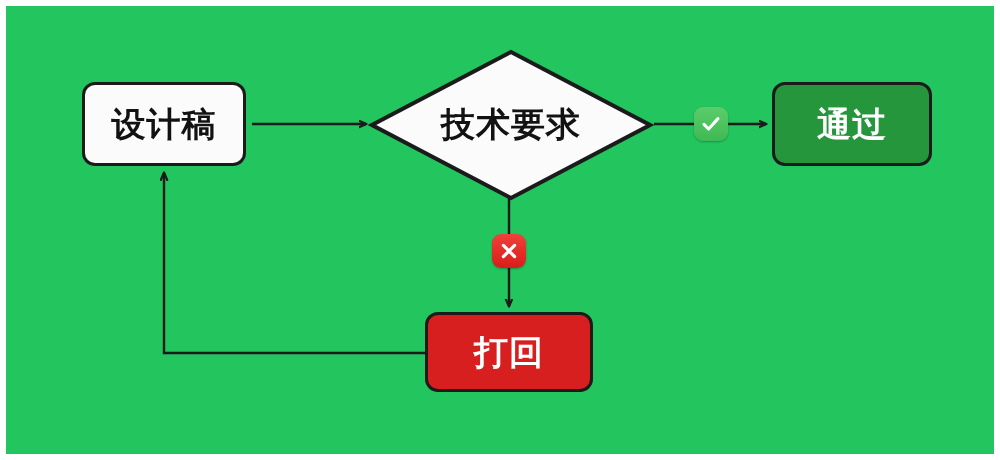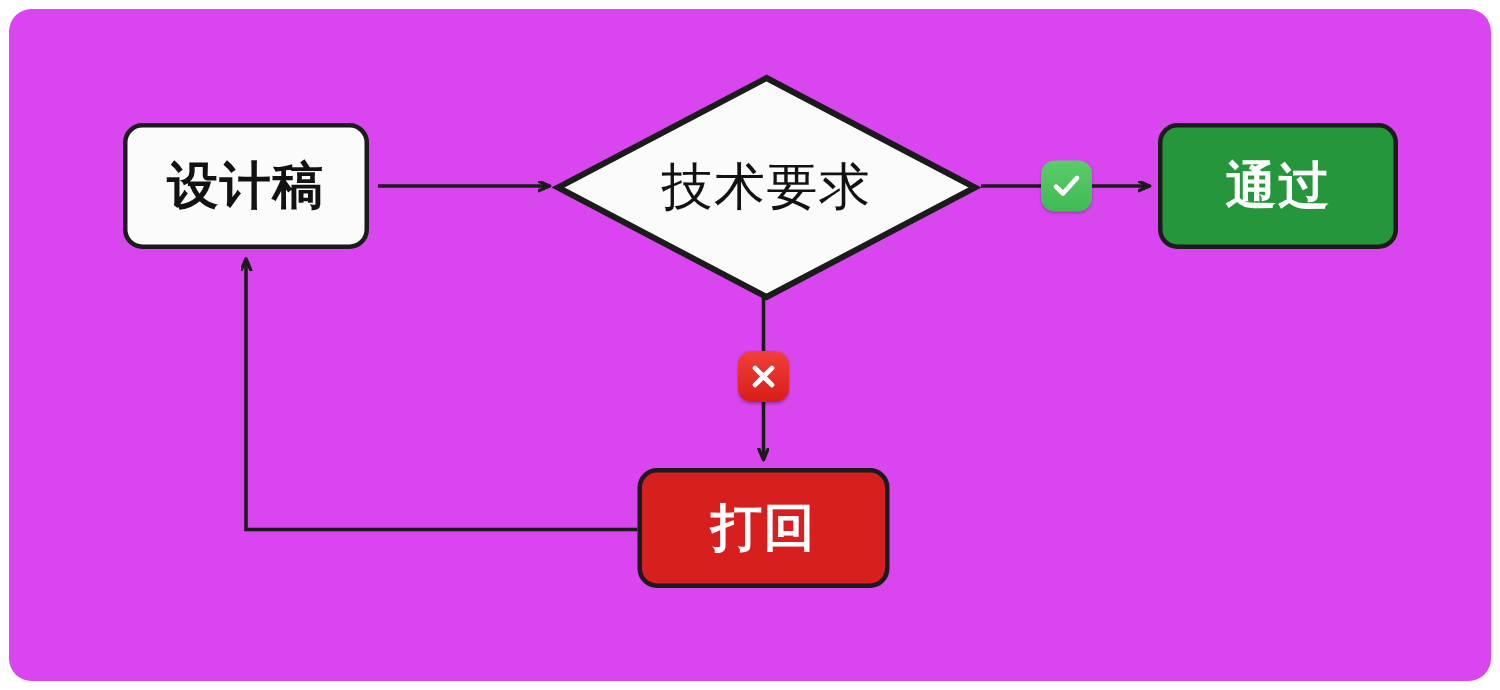--- a/index.html
+++ b/index.html
@@ -12,22 +12,21 @@
     height: 460px;
     overflow: hidden;
     font-family: "Liberation Sans", "DejaVu Sans", sans-serif;
   }
   #canvas {
     position: absolute;
     left: 6px;
     top: 6px;
     width: 988px;
     height: 448px;
-    background: #d946ef;
-    border-radius: 15px;
+    background: #22c55e;
   }
   .node {
     position: absolute;
     box-sizing: border-box;
     display: flex;
     align-items: center;
     justify-content: center;
     border: 3px solid #1b1b1b;
     border-radius: 13px;
     font-size: 34px;
@@ -75,21 +74,21 @@
   #decision-label {
     position: absolute;
     left: 0;
     top: 0;
     width: 286px;
     height: 154px;
     display: flex;
     align-items: center;
     justify-content: center;
     font-size: 34px;
-    font-weight: 400;
+    font-weight: 700;
     letter-spacing: 1px;
     color: #121212;
     user-select: none;
   }
   #edges {
     position: absolute;
     left: 0;
     top: 0;
     width: 1000px;
     height: 460px;

